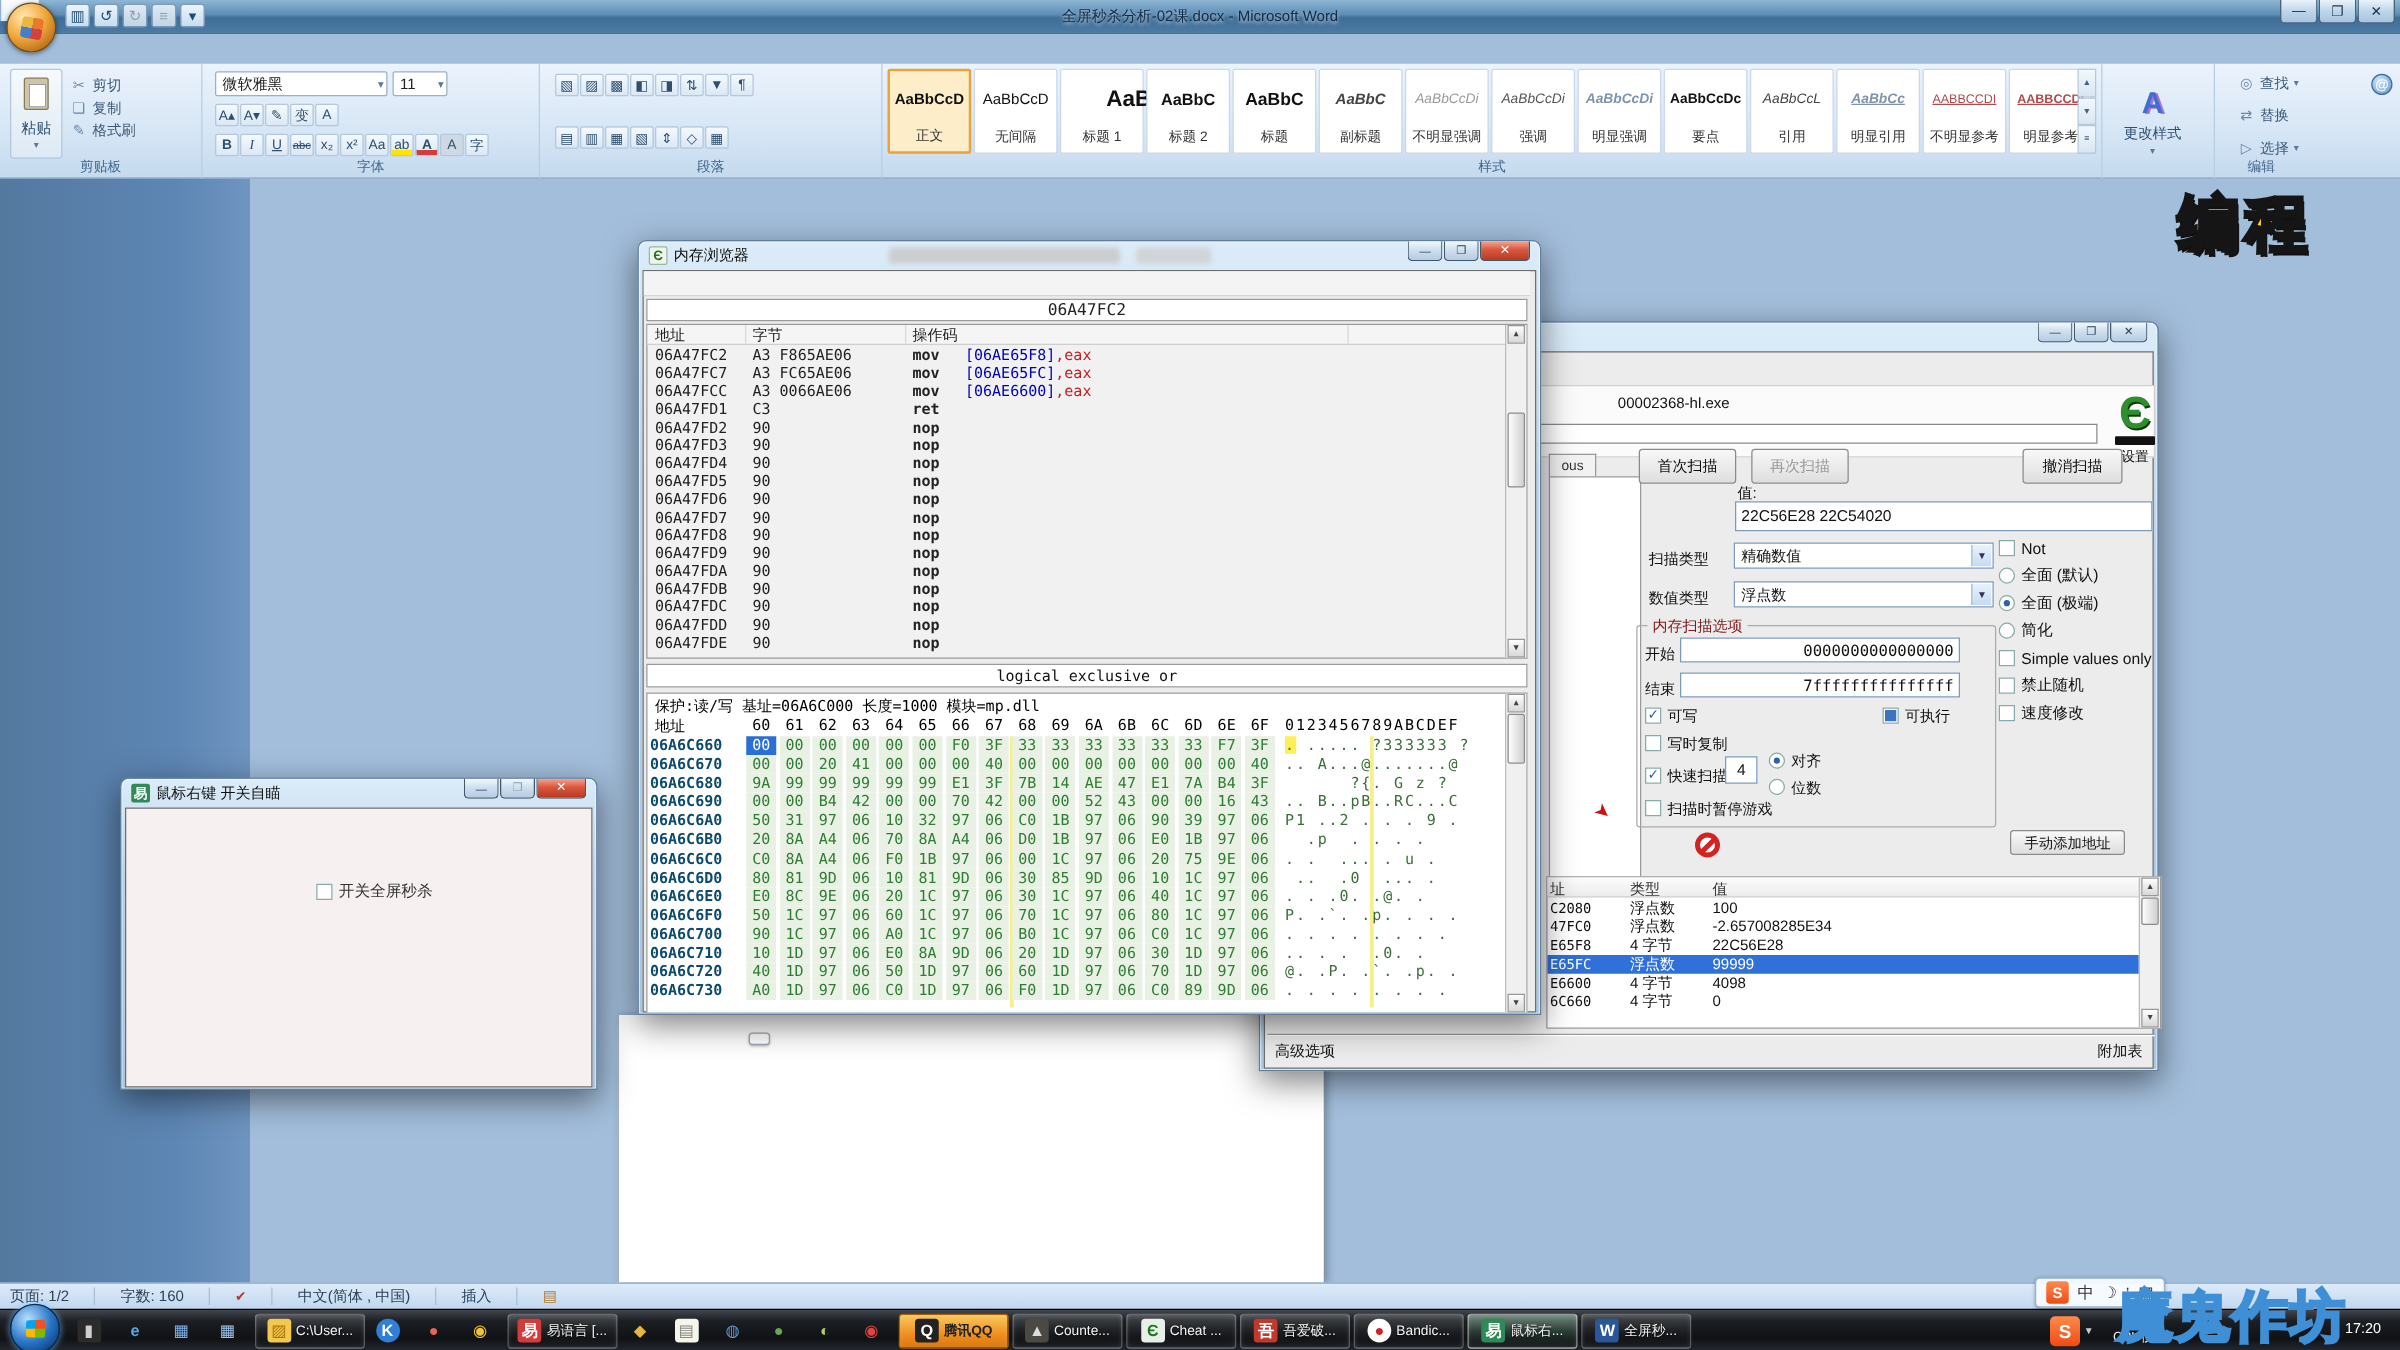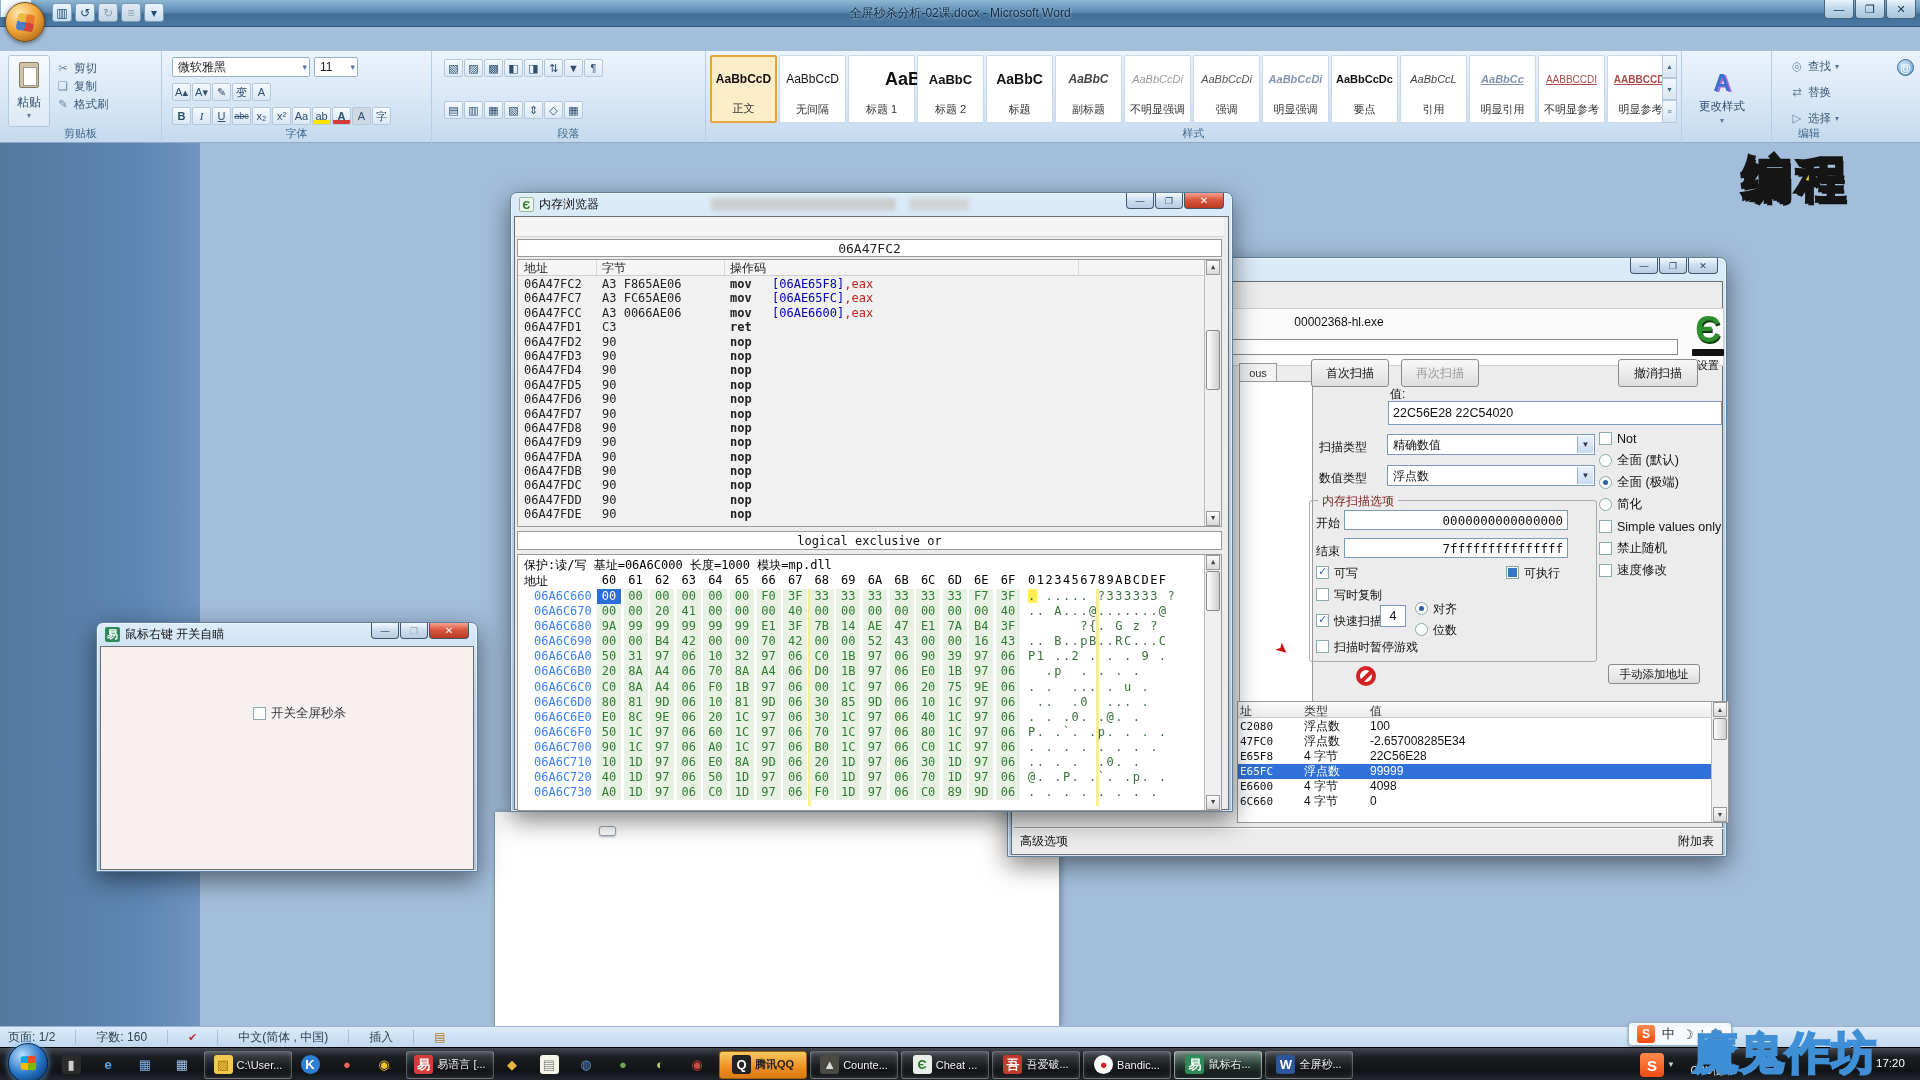--- a/index.html
+++ b/index.html
@@ -103,21 +103,21 @@
 .vscroll .th{position:absolute;left:1px;right:1px;background:linear-gradient(90deg,#fdfdfd,#cfcfcf);border:1px solid #8a8a8a;border-radius:2px;}
 #xorbar{position:absolute;left:2px;top:314px;width:705px;height:19px;text-align:center;font-size:12px;line-height:18px;color:#111;}
 #hexpanel{position:absolute;left:2px;top:337px;width:705px;height:257px;background:#fff;border:1px solid #9a9a9a;font-size:12px;}
 #hex-info{position:absolute;left:6px;top:2px;color:#000;}
 #hex-addr-h{position:absolute;left:6px;top:18px;color:#000;}
 #hex-cols{position:absolute;left:79px;top:18px;display:flex;}
 #hex-cols span{display:inline-block;width:24px;margin-right:2.6px;text-align:center;color:#000;}
 #hex-ascii-h{position:absolute;left:510px;top:18px;letter-spacing:1.5px;color:#000;}
 #hex-rows{position:absolute;left:0;top:34px;right:17px;}
 .hrow{position:relative;height:15.1px;line-height:15.1px;white-space:nowrap;}
-.h-a{position:absolute;left:16px;color:#3b82f6;}
+.h-a{position:absolute;left:2px;color:#0c4a6e;font-weight:bold;}
 .h-bytes{position:absolute;left:79px;display:flex;}
 .hx{display:inline-block;width:24px;margin-right:2.6px;text-align:center;background:#e9f1e5;color:#2e7d32;}
 .hx.sel{background:#2a6fd6;color:#fff;}
 .h-ascii{position:absolute;left:510px;white-space:pre;letter-spacing:1.5px;color:#3c6e3c;}
 .ahl{background:#ffee55;}
 .yline{position:absolute;top:34px;bottom:4px;width:3px;background:#f6ef8d;}
 
 
 #cemain{left:1007px;top:257px;width:720px;height:600px;z-index:20;}
 #cemain .client{height:574px;}

